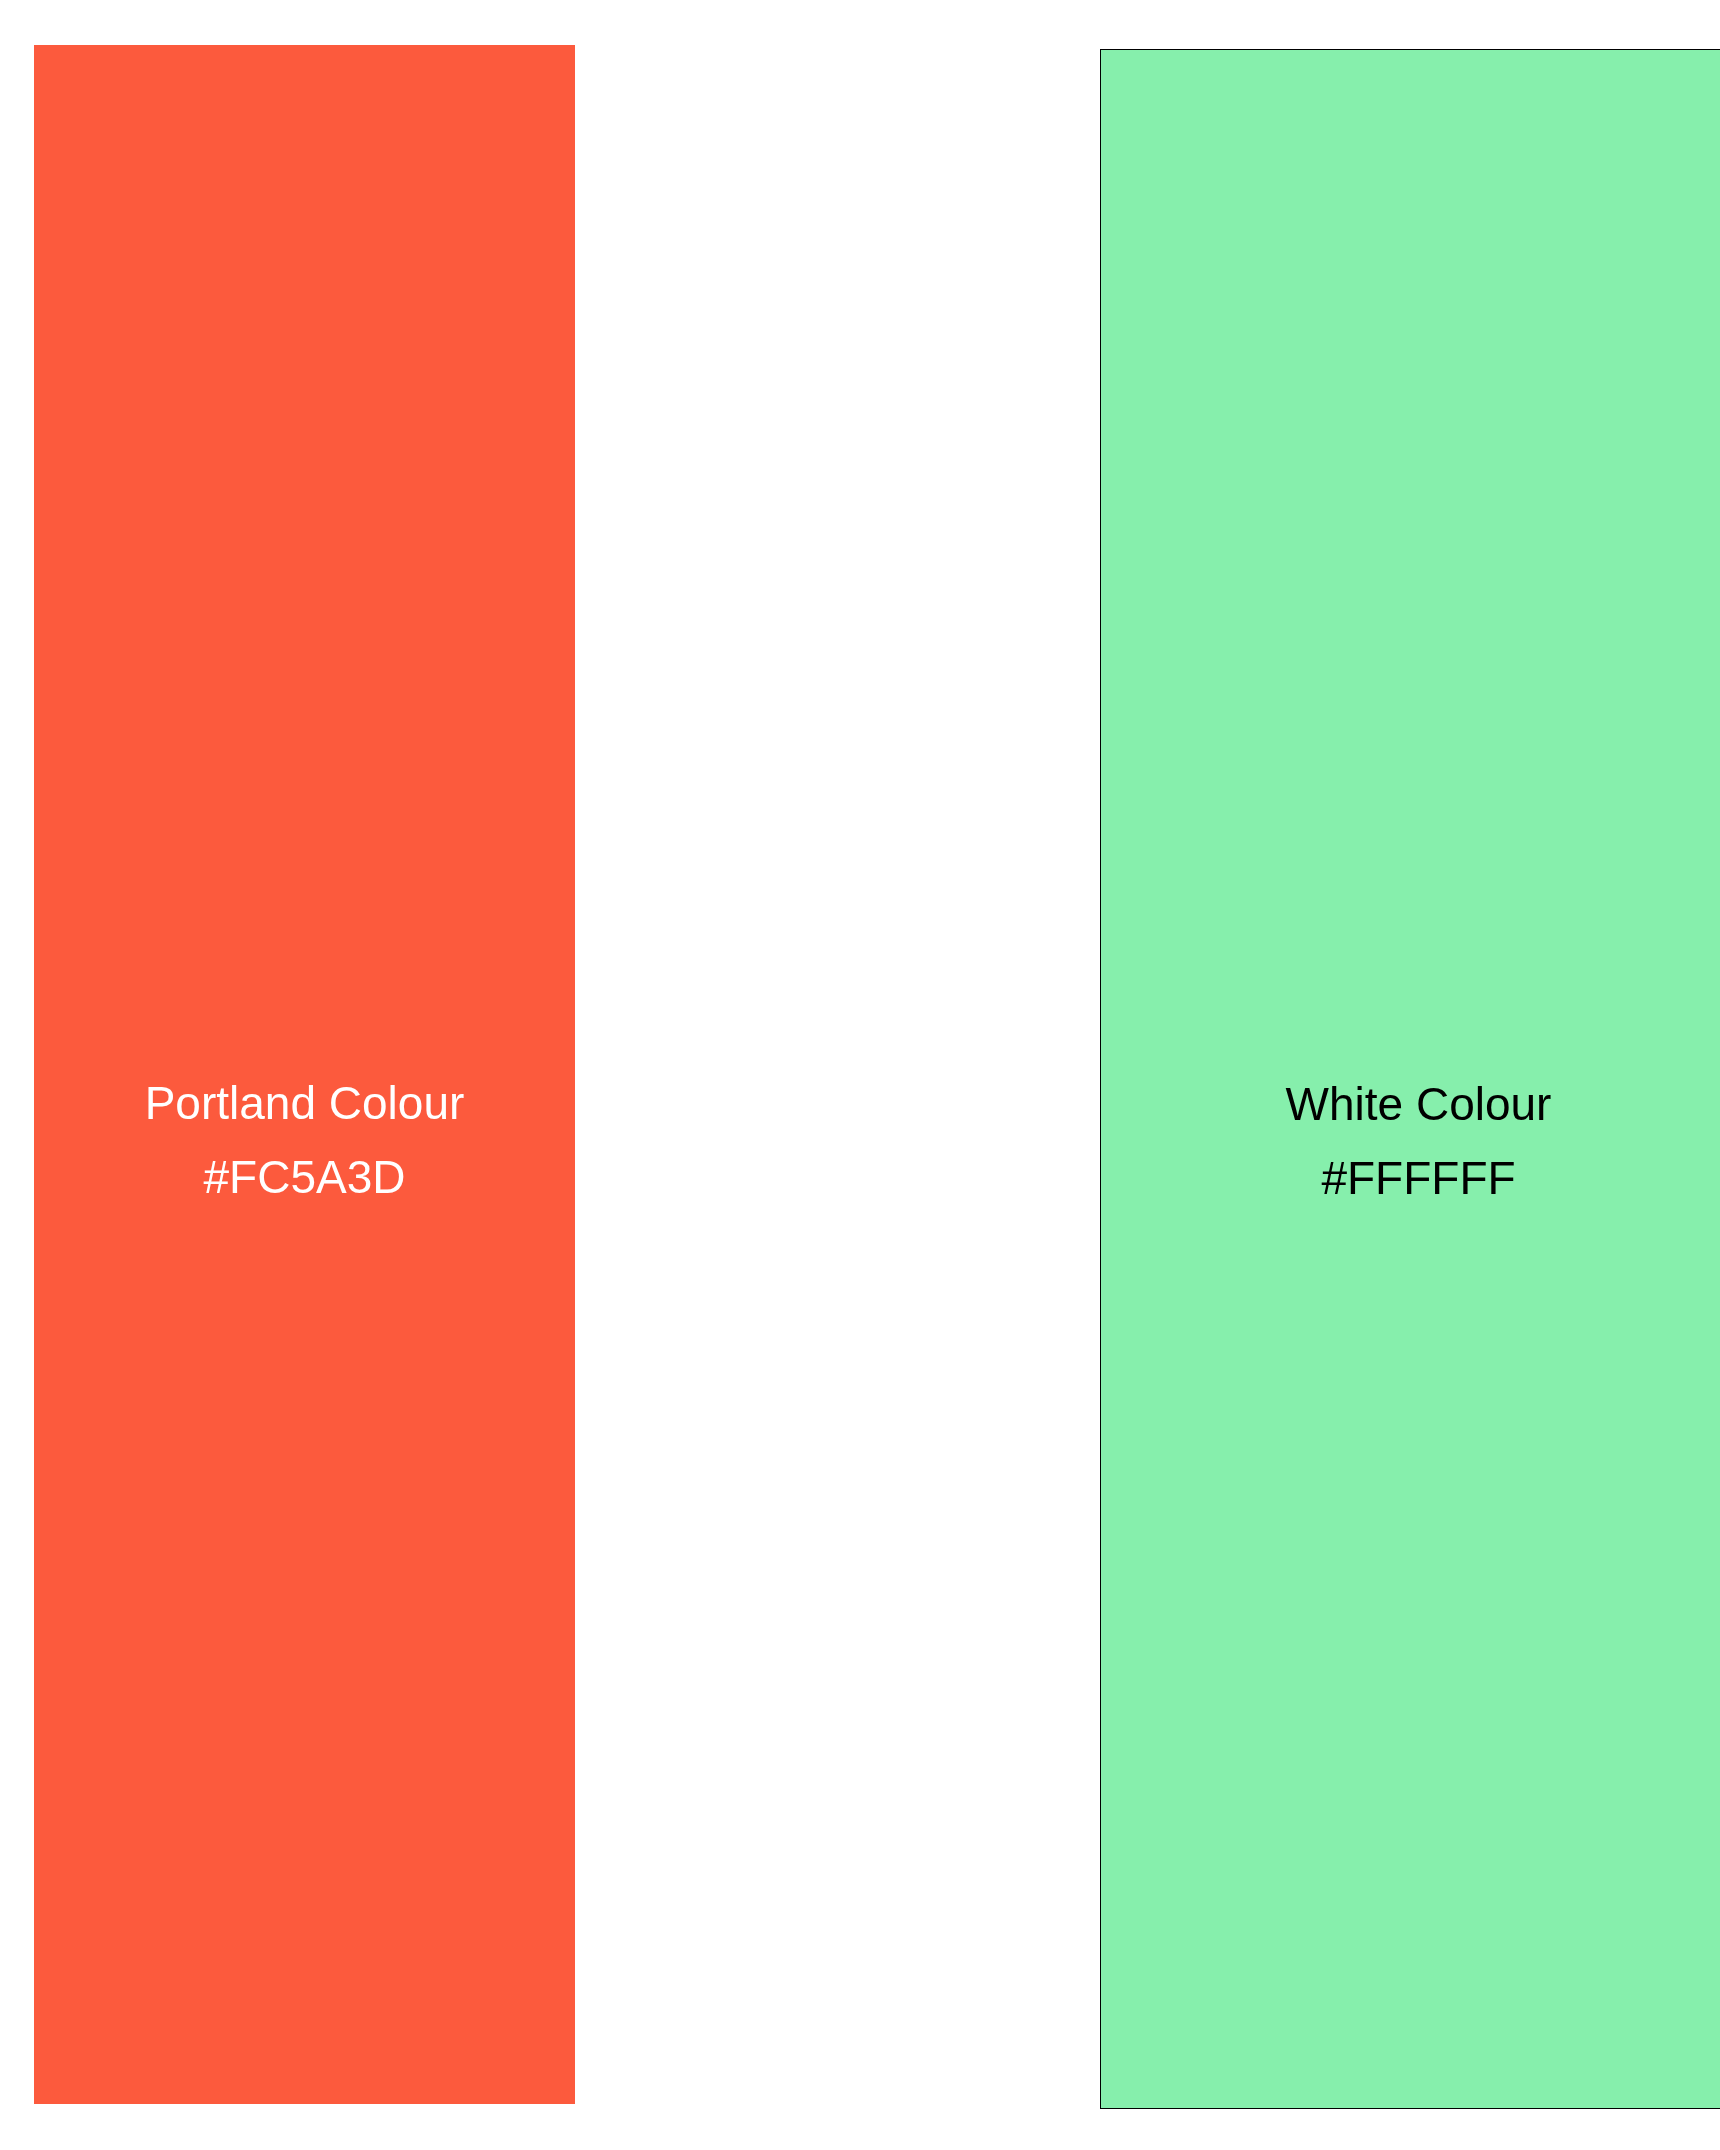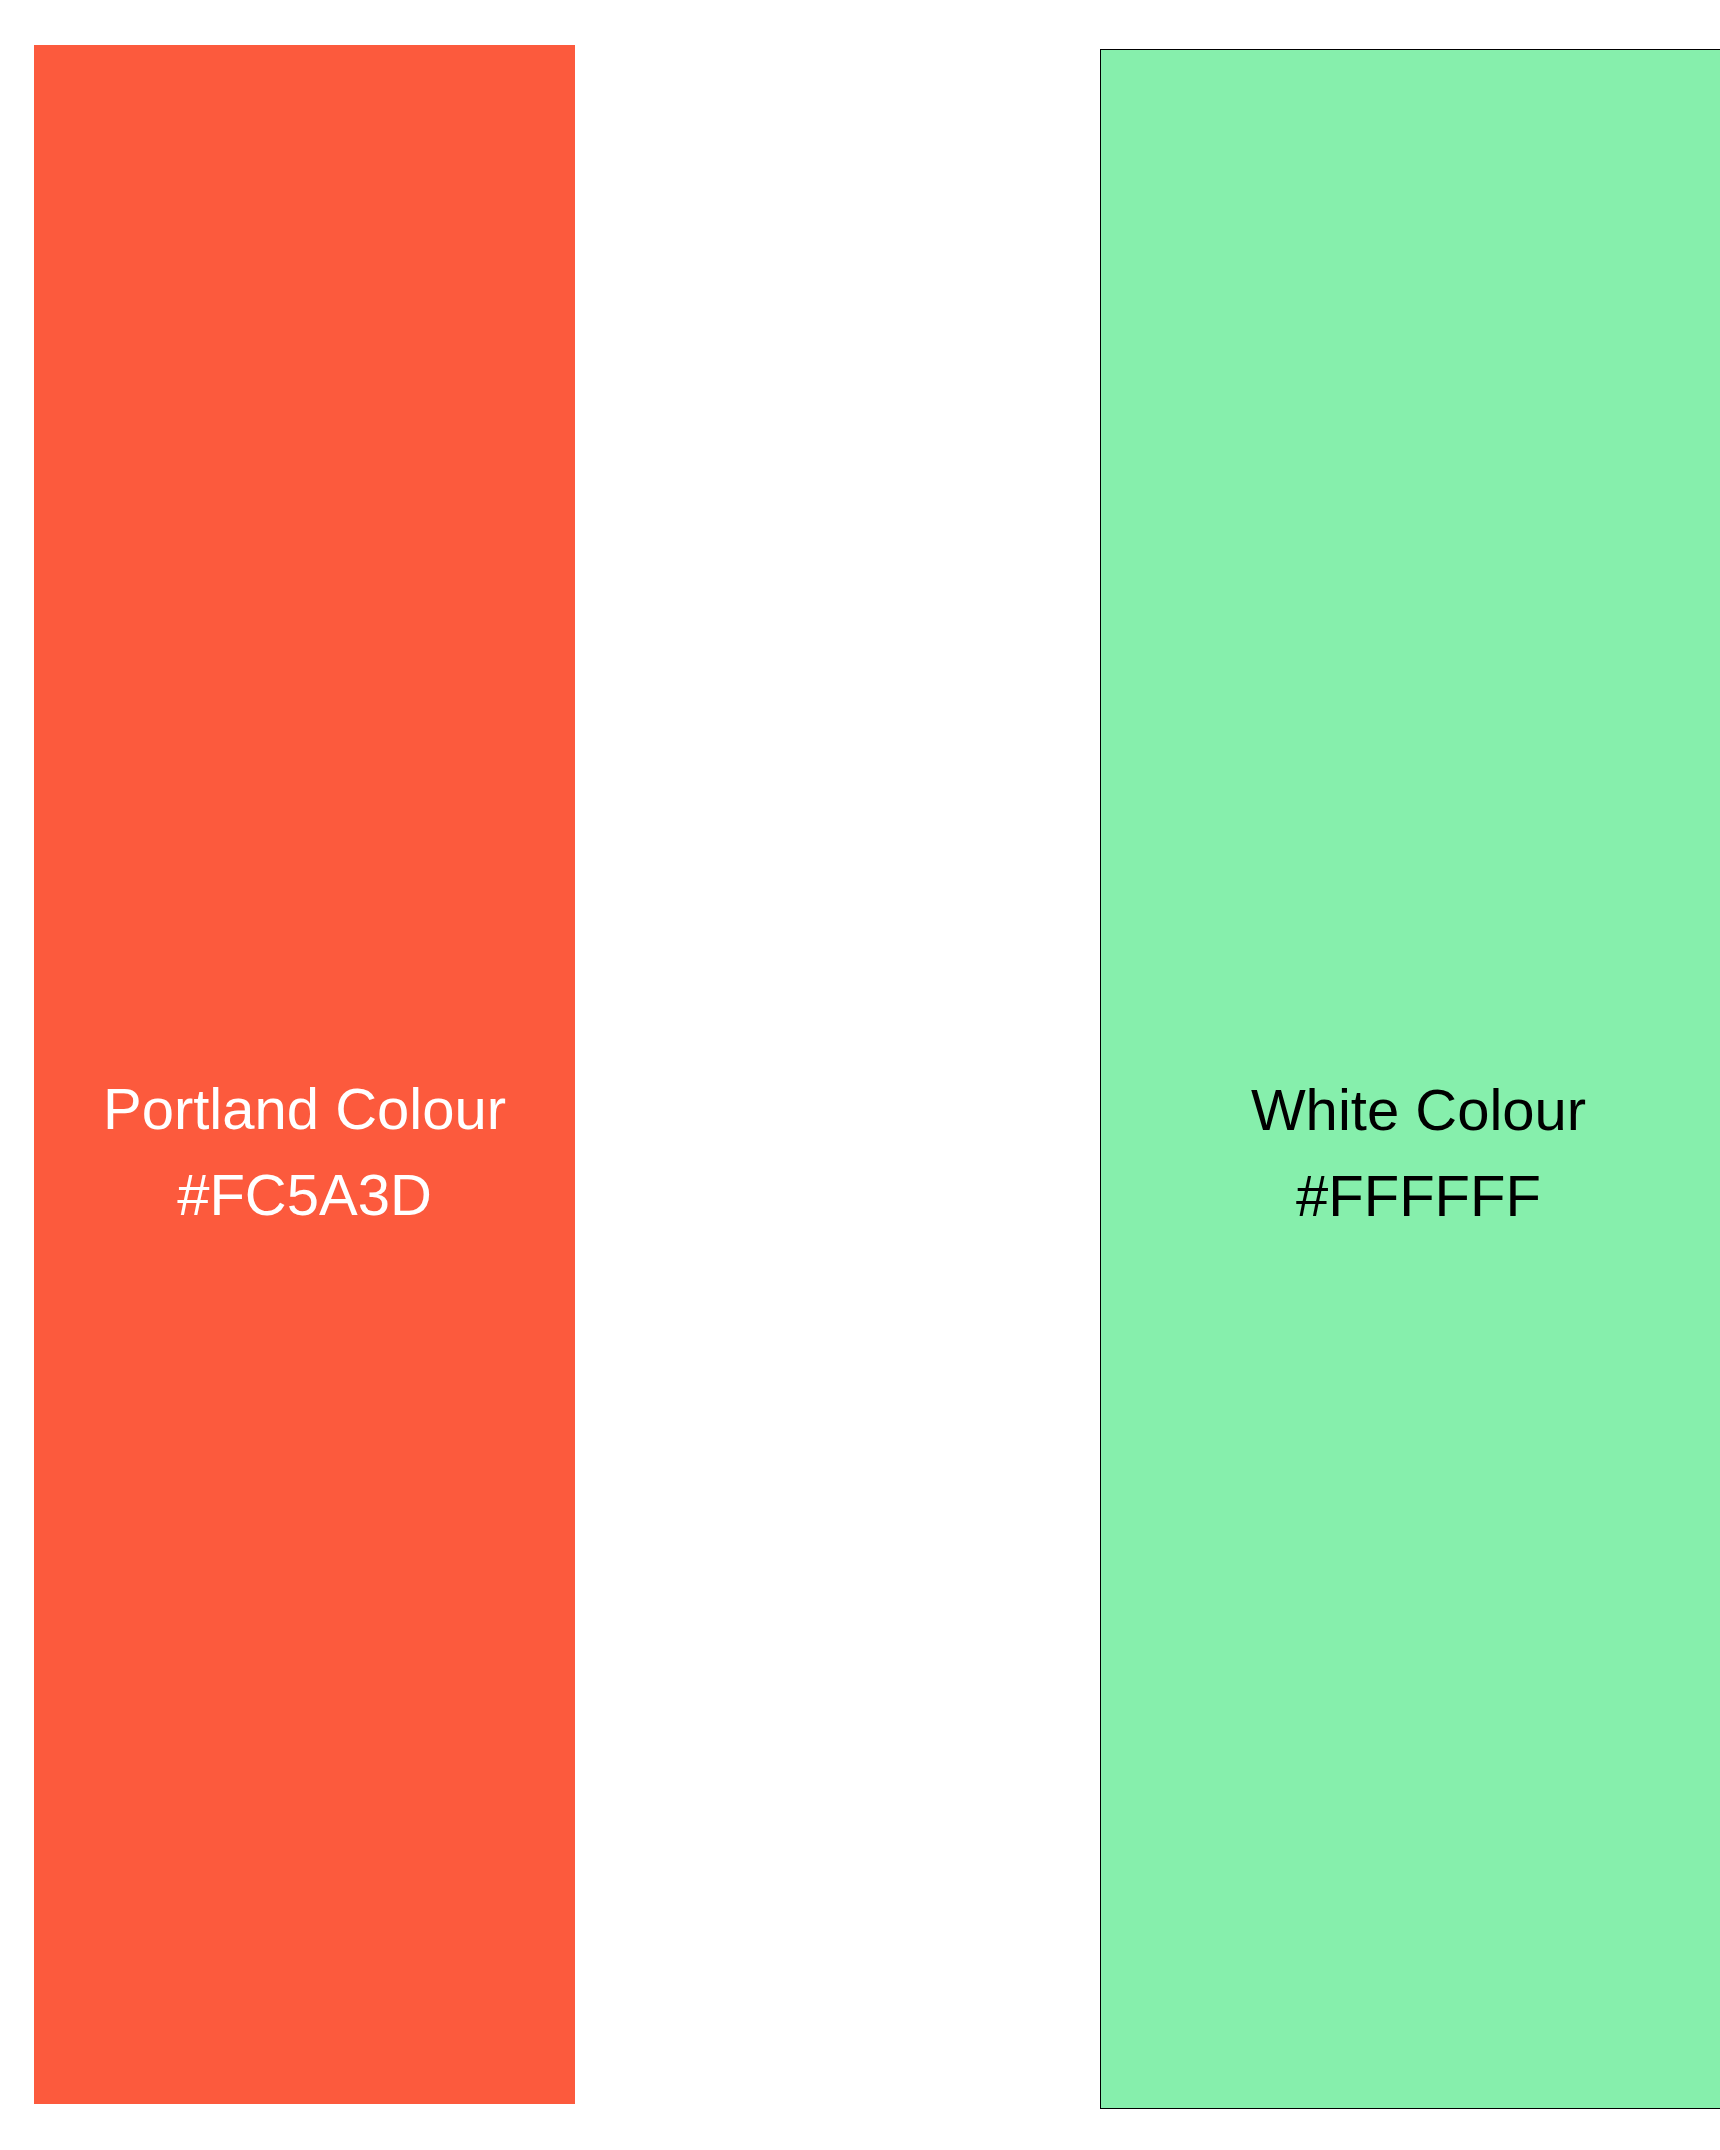--- a/index.html
+++ b/index.html
@@ -76,21 +76,21 @@
   .swatch-white .swatch-label {
     top: 1031px;
   }
 
   .swatch-name,
   .swatch-hex {
     display: block;
     font-family: "Liberation Sans Narrow", "Liberation Sans", "DejaVu Sans", sans-serif;
     font-stretch: condensed;
     font-weight: 400;
-    font-size: 58px;
+    font-size: 46px;
     letter-spacing: 0px;
   }
 
   .swatch-name {
     margin: 0 0 28px 0;
   }
 
   .swatch-hex {
     margin: 4px;
   }

